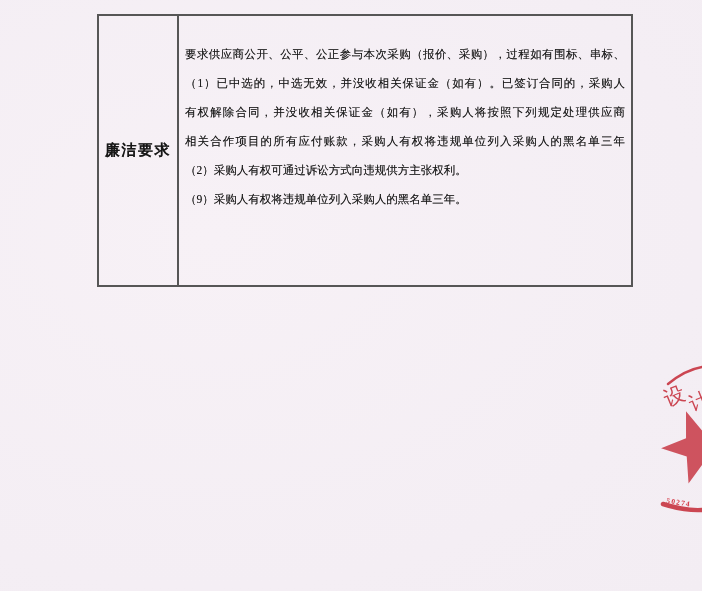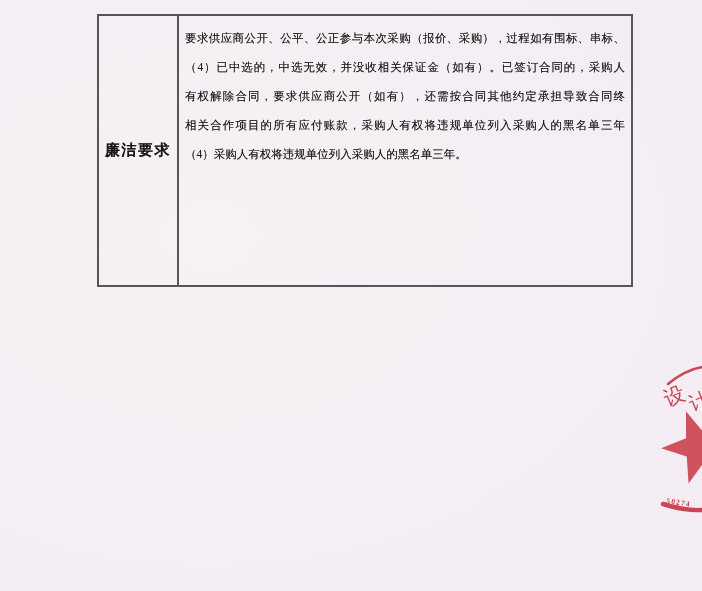--- a/index.html
+++ b/index.html
@@ -43,21 +43,21 @@
     font-weight: bold;
     font-size: 15px;
     letter-spacing: 1.5px;
     color: #161616;
     text-shadow: 0 0 0.4px rgba(20,20,20,0.55);
     white-space: nowrap;
   }
   .content-cell {
     flex: 1;
     box-sizing: border-box;
-    padding: 8px 6px 0 6px;
+    padding: 24px 6px 0 6px;
     overflow: hidden;
   }
   .text-line {
     font-size: 11.5px;
     line-height: 29px;
     height: 29px;
     color: #181818;
     text-shadow: 0 0 0.4px rgba(20,20,20,0.5);
     white-space: nowrap;
     overflow: hidden;
@@ -83,24 +83,25 @@
 <body>
 
 <div class="page">
 
   <div class="req-table">
     <div class="label-cell">
       <span>廉洁要求</span>
     </div>
     <div class="content-cell">
       <div class="text-line jline">要求供应商公开、公平、公正参与本次采购（报价、采购），过程如有围标、串标、</div>
-      <div class="text-line jline">（4）已中选的，中选无效，并没收相关保证金（如有）。已签订合同的，采购人</div>
-      <div class="text-line jline">有权解除合同，要求供应商公开（如有），还需按合同其他约定承担导致合同终</div>
+      <div class="text-line jline">（1）已中选的，中选无效，并没收相关保证金（如有）。已签订合同的，采购人</div>
+      <div class="text-line jline">有权解除合同，并没收相关保证金（如有），采购人将按照下列规定处理供应商</div>
       <div class="text-line jline">相关合作项目的所有应付账款，采购人有权将违规单位列入采购人的黑名单三年</div>
-      <div class="text-line">（4）采购人有权将违规单位列入采购人的黑名单三年。</div>
+      <div class="text-line">（2）采购人有权可通过诉讼方式向违规供方主张权利。</div>
+      <div class="text-line">（9）采购人有权将违规单位列入采购人的黑名单三年。</div>
     </div>
   </div>
 
   <svg class="stamp" viewBox="0 0 72 170" width="72" height="170">
     <g opacity="0.88">
 
       <path d="M 38 34 Q 55 20 72 17" fill="none" stroke="#c62f3c" stroke-width="2.4" stroke-linecap="round"></path>
 
       <text x="33" y="53" font-size="21" fill="#c62f3c" transform="rotate(-22 44 44)">设</text>
       <text x="59" y="60" font-size="20" fill="#c62f3c" transform="rotate(-22 64 52)">计</text>

